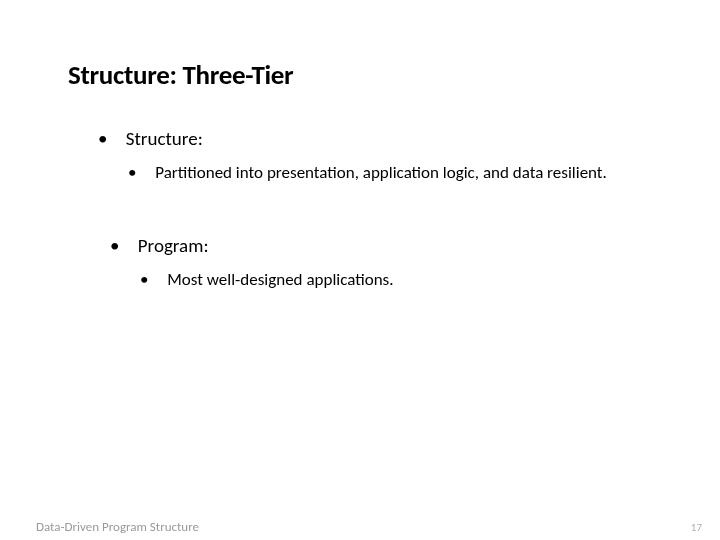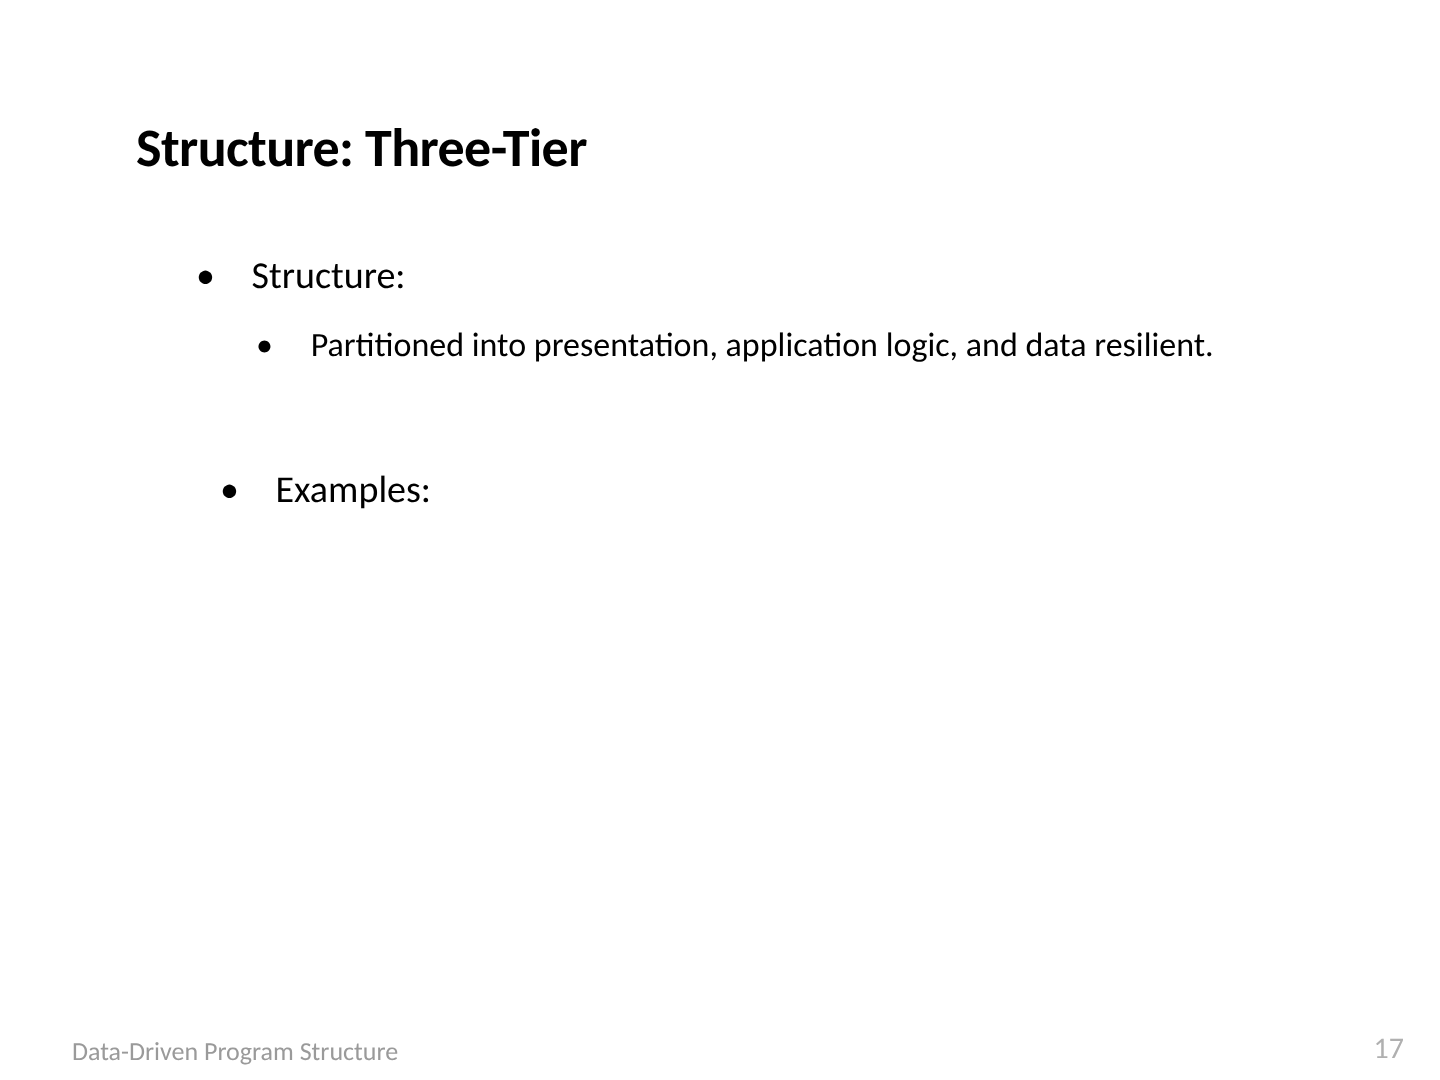--- a/index.html
+++ b/index.html
@@ -49,21 +49,21 @@
       left: 0;
       width: 100%;
       text-align: left;
       font-size: 13px;
       color: #9a9a9a;
     }
     .page-number {
       position: absolute;
       bottom: 18px;
       right: 30px;
-      font-size: 15px;
+      font-size: 11px;
       color: #b0b0b0;
     }
   </style>
 </head>
 <body>
 
 <div class="slide-title">Structure: Three-Tier</div>
 
 <div class="content">
 
@@ -74,21 +74,25 @@
 
   <div class="level2">
     <span class="bullet">•</span>
     <span>Partitioned into presentation, application logic, and data resilient.</span>
   </div>
 
 
   <div class="examples-section">
     <div class="level1">
       <span class="bullet">•</span>
-      <span>Examples:</span>
+      <span>Program:</span>
     </div>
 
+    <div class="level2">
+      <span class="bullet">•</span>
+      <span>Most well-designed applications.</span>
+    </div>
   </div>
 
 </div>
 
 <div class="footer">Data-Driven Program Structure</div>
 <div class="page-number">17</div>
 
 </body></html>

